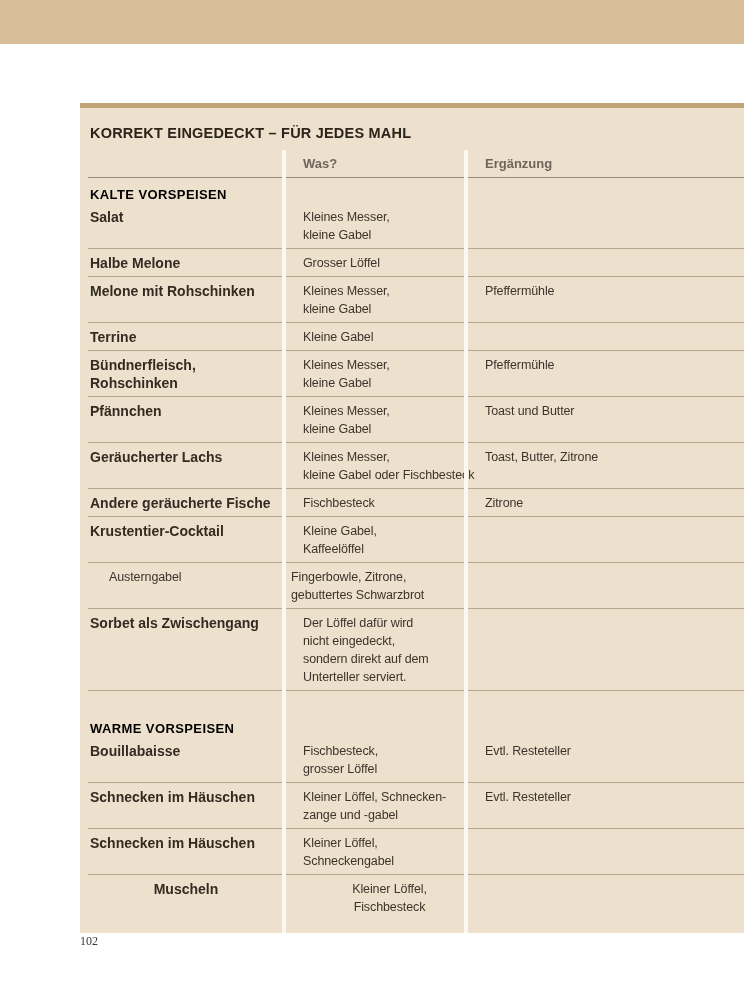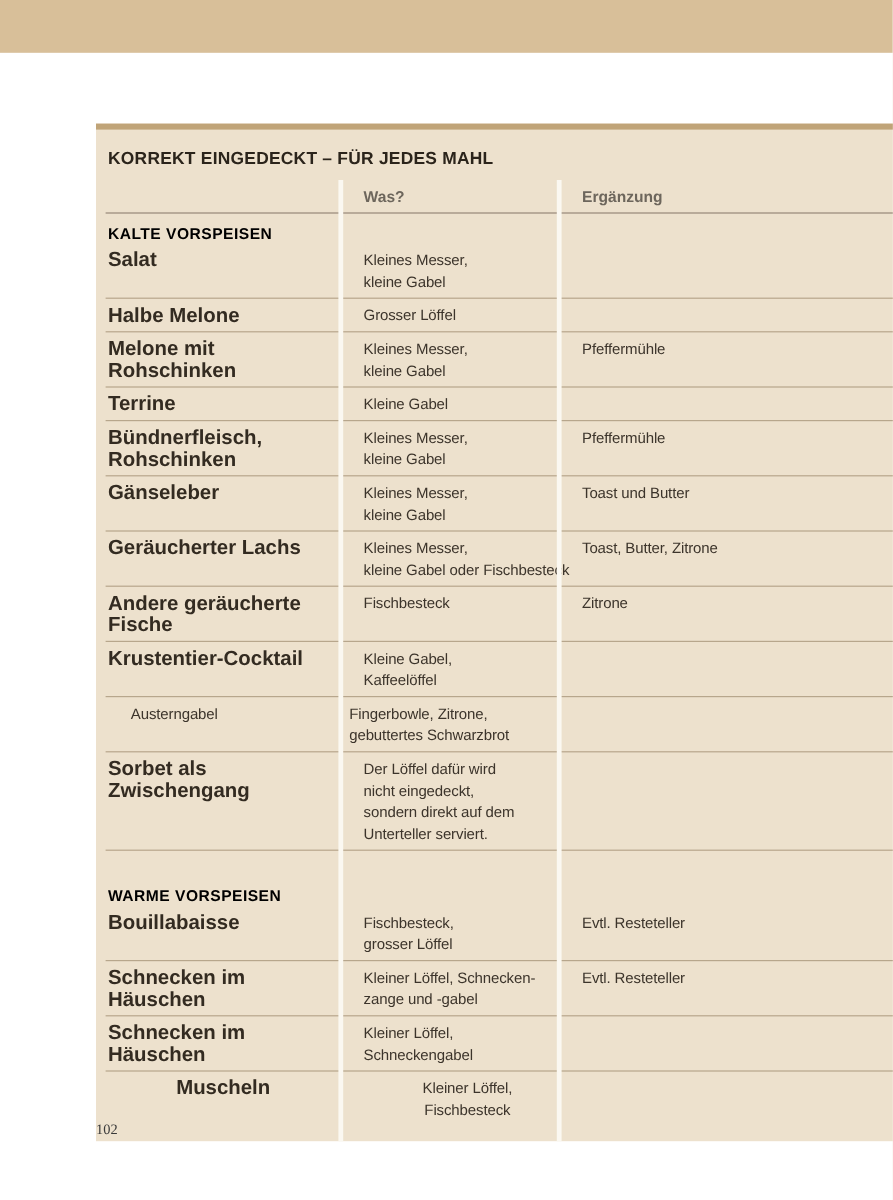--- a/index.html
+++ b/index.html
@@ -55,21 +55,21 @@
     display: flex;
     margin: 0 9px 0 8px;
     border-bottom: 1px solid #b7a68c;
     padding: 5px 0 4px 0;
     font-size: 12.5px; line-height: 18px;
     color: #3c342b; letter-spacing: -0.1px;
   }
   .row > div { white-space: pre-line; }
   .dish {
     font-weight: bold; color: #332b21;
-    font-size: 17px; letter-spacing: 0;
+    font-size: 14px; letter-spacing: 0;
   }
   #table-body .row:last-child { border-bottom: none; text-align: center; }
   .page-number {
     position: absolute; left: 80px; top: 934px;
     font-family: "Liberation Serif", serif;
     font-size: 12px; color: #383838;
   }
 </style>
 </head>
 <body>
@@ -114,21 +114,21 @@
     <div class="c3"></div>
   </div>
         <div class="row">
     <div class="c1 dish">Bündnerfleisch,
 Rohschinken</div>
     <div class="c2">Kleines Messer,
 kleine Gabel</div>
     <div class="c3">Pfeffermühle</div>
   </div>
         <div class="row">
-    <div class="c1 dish">Gänseleber</div>
+    <div class="c1 dish">Pfännchen</div>
     <div class="c2">Kleines Messer,
 kleine Gabel</div>
     <div class="c3">Toast und Butter</div>
   </div>
         <div class="row">
     <div class="c1 dish">Geräucherter Lachs</div>
     <div class="c2">Kleines Messer,
 kleine Gabel oder Fischbesteck</div>
     <div class="c3">Toast, Butter, Zitrone</div>
   </div>

